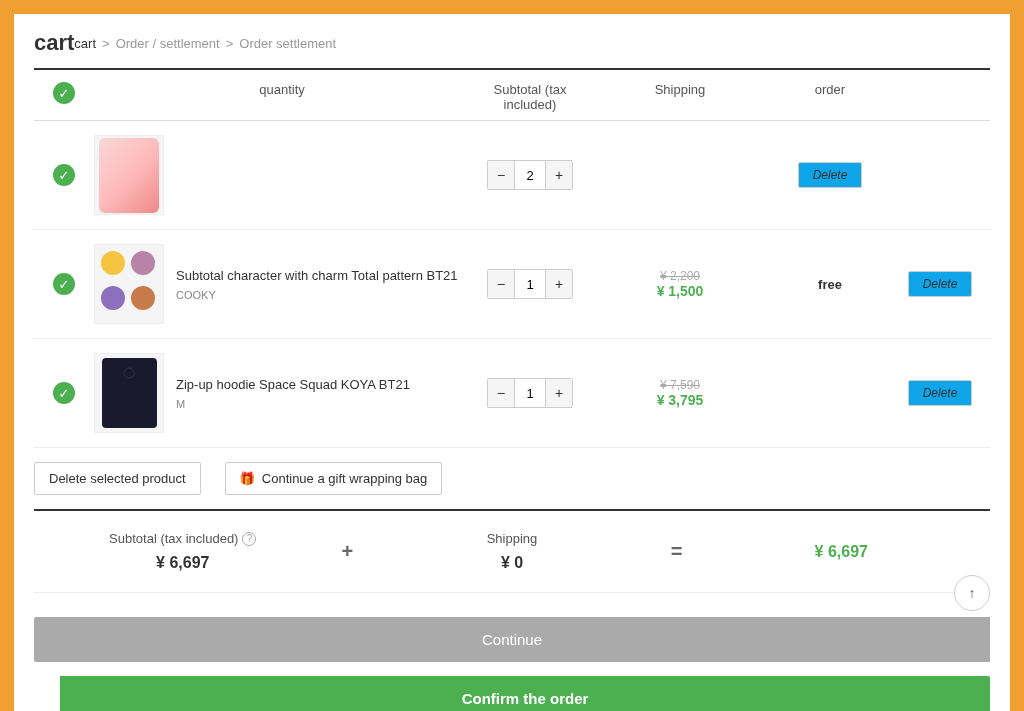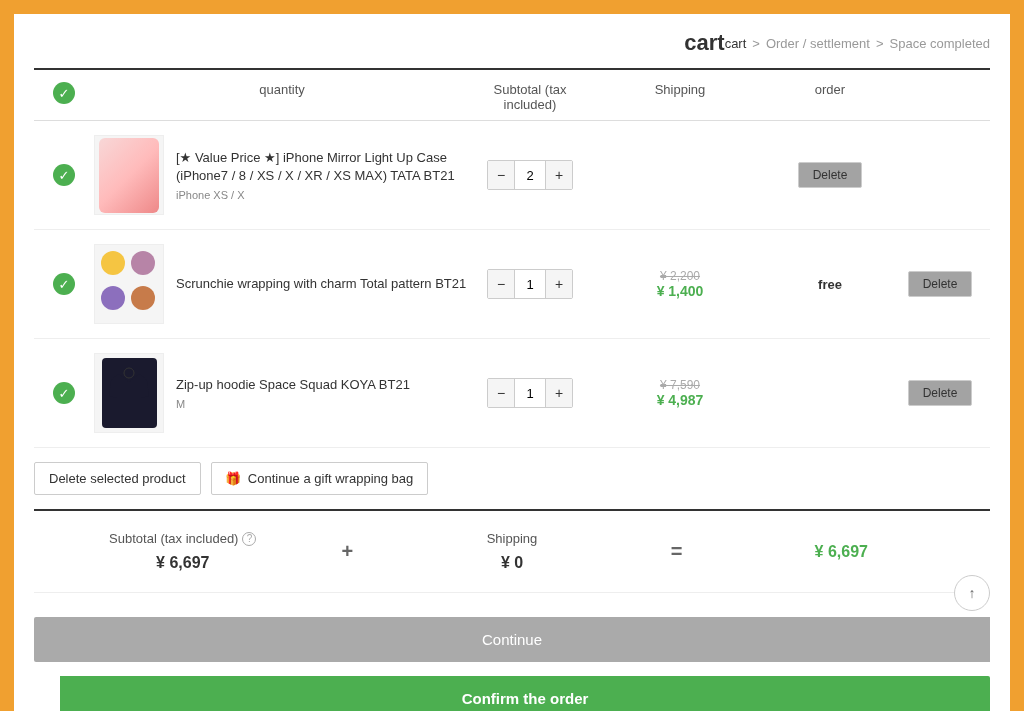--- a/index.html
+++ b/index.html
@@ -13,21 +13,21 @@
     .main-container {
       background: #fff;
       border: 2px solid #f0a030;
       padding: 16px 20px;
       min-height: 687px;
       position: relative;
     }
     
     .header {
       display: flex;
-      justify-content: flex-end;
+      justify-content: flex-start;
       align-items: center;
       padding-bottom: 12px;
       border-bottom: 2px solid #333;
     }
     .cart-title {
       font-size: 22px;
       font-weight: bold;
       color: #333;
     }
     .breadcrumb {
@@ -107,26 +107,27 @@
     
     .price-col { text-align: center; }
     .price-original { font-size: 12px; color: #aaa; text-decoration: line-through; }
     .price-sale { font-size: 14px; color: #4CAF50; font-weight: bold; }
     
     .shipping-col { text-align: center; font-size: 13px; font-weight: bold; color: #333; }
     
     .order-col { text-align: center; }
     .delete-btn {
       border: 1px solid #ccc;
-      background: #a3a3a3;
+      background: #0ea5e9;
       padding: 5px 14px;
       font-size: 12px;
       cursor: pointer;
       color: #333;
       border-radius: 2px;
+      font-style: italic;
     }
     
     .green-check {
       width: 22px;
       height: 22px;
       background: #4CAF50;
       border-radius: 50%;
       display: flex;
       align-items: center;
       justify-content: center;
@@ -142,21 +143,21 @@
       display: flex;
       align-items: center;
       justify-content: center;
       color: #fff;
       font-size: 13px;
       margin: auto;
     }
     
     .action-row {
       display: flex;
-      gap: 10px;
+      gap: 24px;
       padding: 14px 0;
     }
     .action-btn {
       border: 1px solid #ccc;
       background: #fff;
       padding: 8px 14px;
       font-size: 13px;
       cursor: pointer;
       color: #333;
       border-radius: 2px;
@@ -289,21 +290,21 @@
 
 <div class="main-container">
 
   <div class="header">
     <div class="cart-title">cart</div>
     <div class="breadcrumb">
       <span class="active">cart</span>
       <span>&gt;</span>
       <span>Order / settlement</span>
       <span>&gt;</span>
-      <span>Space completed</span>
+      <span>Order settlement</span>
     </div>
   </div>
 
   <div class="table-header">
     <div>
       <div class="header-check">
         <span>✓</span>
       </div>
     </div>
     <div>quantity</div>
@@ -314,24 +315,20 @@
 
   <div class="product-row">
     <div class="check-col">
       <div class="green-check">
         <span>✓</span>
       </div>
     </div>
     <div class="info-col">
       <div class="product-img">
         <div class="img-phone"></div>
-      </div>
-      <div class="product-text">
-        <div class="product-name">[★ Value Price ★] iPhone Mirror Light Up Case (iPhone7 / 8 / XS / X / XR / XS MAX) TATA BT21</div>
-        <div class="product-variant">iPhone XS / X</div>
       </div>
     </div>
     <div class="quantity-col">
       <div class="qty-stepper">
         <button class="qty-btn">−</button>
         <input class="qty-value" type="text" value="2" style="">
         <button class="qty-btn">+</button>
       </div>
     </div>
     <div class="shipping-col"></div>
@@ -349,33 +346,34 @@
     <div class="info-col">
       <div class="product-img">
         <div class="img-scrunchie">
           <div class="scrunchie-item" style="background:#f5c542;"></div>
           <div class="scrunchie-item" style="background:#b784a7;"></div>
           <div class="scrunchie-item" style="background:#8c6fbd;"></div>
           <div class="scrunchie-item" style="background:#c77b4a;"></div>
         </div>
       </div>
       <div class="product-text">
-        <div class="product-name">Scrunchie wrapping with charm Total pattern BT21</div>
+        <div class="product-name">Subtotal character with charm Total pattern BT21</div>
+        <div class="product-variant">COOKY</div>
       </div>
     </div>
     <div class="quantity-col">
       <div class="qty-stepper">
         <button class="qty-btn">−</button>
         <input class="qty-value" type="text" value="1" style="">
         <button class="qty-btn">+</button>
       </div>
     </div>
     <div class="price-col">
       <div class="price-original">¥ 2,200</div>
-      <div class="price-sale">¥ 1,400</div>
+      <div class="price-sale">¥ 1,500</div>
     </div>
     <div class="shipping-col">free</div>
     <div class="order-col">
       <button class="delete-btn">Delete</button>
     </div>
   </div>
 
   <div class="product-row">
     <div class="check-col">
       <div class="green-check">
@@ -398,21 +396,21 @@
     </div>
     <div class="quantity-col">
       <div class="qty-stepper">
         <button class="qty-btn">−</button>
         <input class="qty-value" type="text" value="1" style="">
         <button class="qty-btn">+</button>
       </div>
     </div>
     <div class="price-col">
       <div class="price-original">¥ 7,590</div>
-      <div class="price-sale">¥ 4,987</div>
+      <div class="price-sale">¥ 3,795</div>
     </div>
     <div class="shipping-col"></div>
     <div class="order-col">
       <button class="delete-btn">Delete</button>
     </div>
   </div>
 
   <div class="action-row">
     <button class="action-btn">Delete selected product</button>
     <button class="action-btn">

